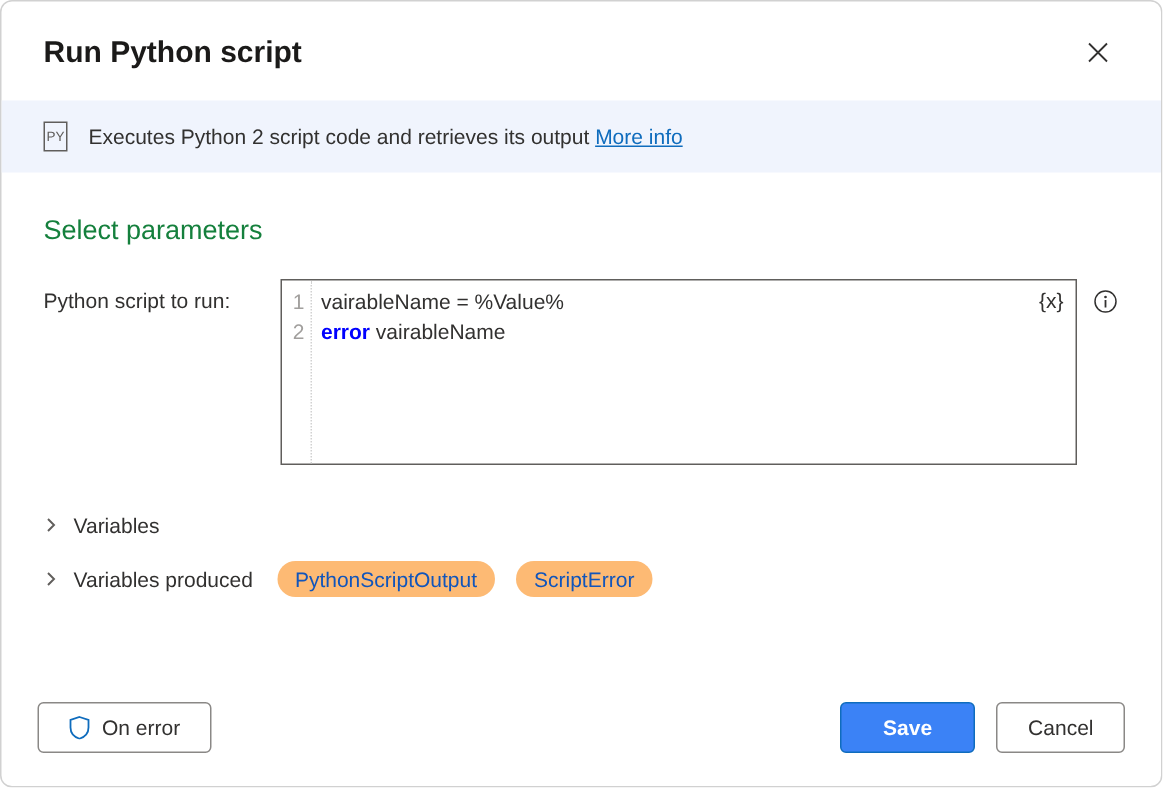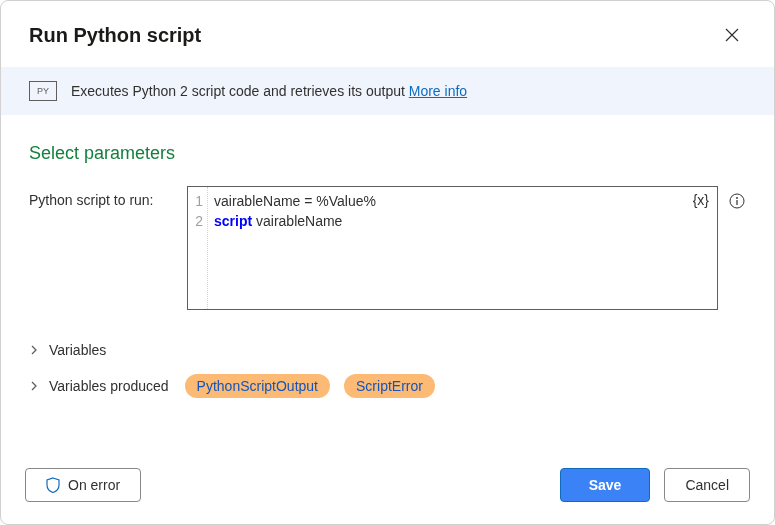--- a/index.html
+++ b/index.html
@@ -44,21 +44,21 @@
   .info-bar {
     background: #f0f4fd;
     padding: 14px 28px;
     display: flex;
     align-items: center;
     gap: 14px;
     font-size: 14px;
     color: #323130;
   }
   .py-badge {
-    width: 28px;
+    width: 16px;
     height: 20px;
     border: 1px solid #605e5c;
     display: flex;
     align-items: center;
     justify-content: center;
     font-size: 9px;
     font-weight: 500;
     color: #605e5c;
     flex-shrink: 0;
   }
@@ -235,21 +235,21 @@
     <div class="section-title">Select parameters</div>
 
     <div class="field-row">
       <div class="field-label">Python script to run:</div>
       <div class="code-wrapper">
         <div class="code-box">
           <div class="gutter" id="gutter">
               <div>1</div>
               <div>2</div>
             </div>
-          <div class="code-body" id="code-body"><div><span>vairableName = %Value%</span></div><div><span class="kw">script</span><span> vairableName</span></div></div>
+          <div class="code-body" id="code-body"><div><span>vairableName = %Value%</span></div><div><span class="kw">error</span><span> vairableName</span></div></div>
           <button class="var-btn">{x}</button>
         </div>
         <button class="info-icon-btn">
           <svg width="16" height="16" viewBox="0 0 16 16">
               <circle cx="8" cy="8" r="7" stroke="currentColor" stroke-width="1" fill="none"></circle>
               <circle cx="8" cy="5" r="0.9" fill="currentColor"></circle>
               <rect x="7.4" y="7" width="1.2" height="5" fill="currentColor"></rect>
             </svg>
         </button>
       </div>

